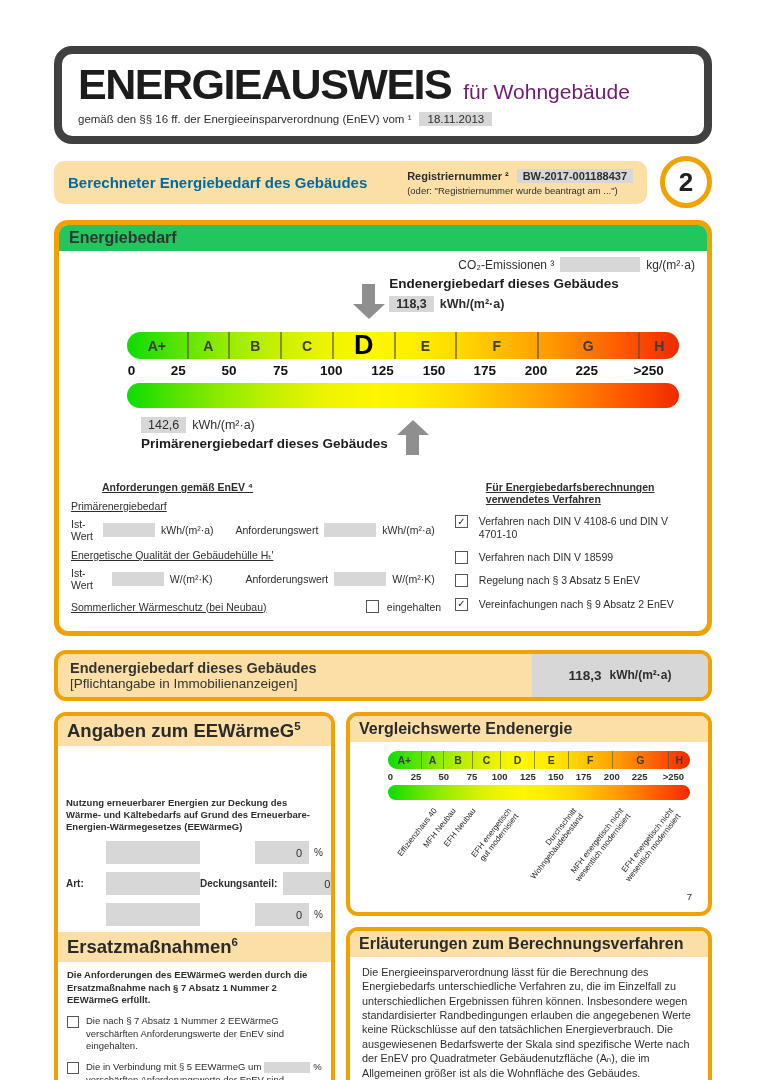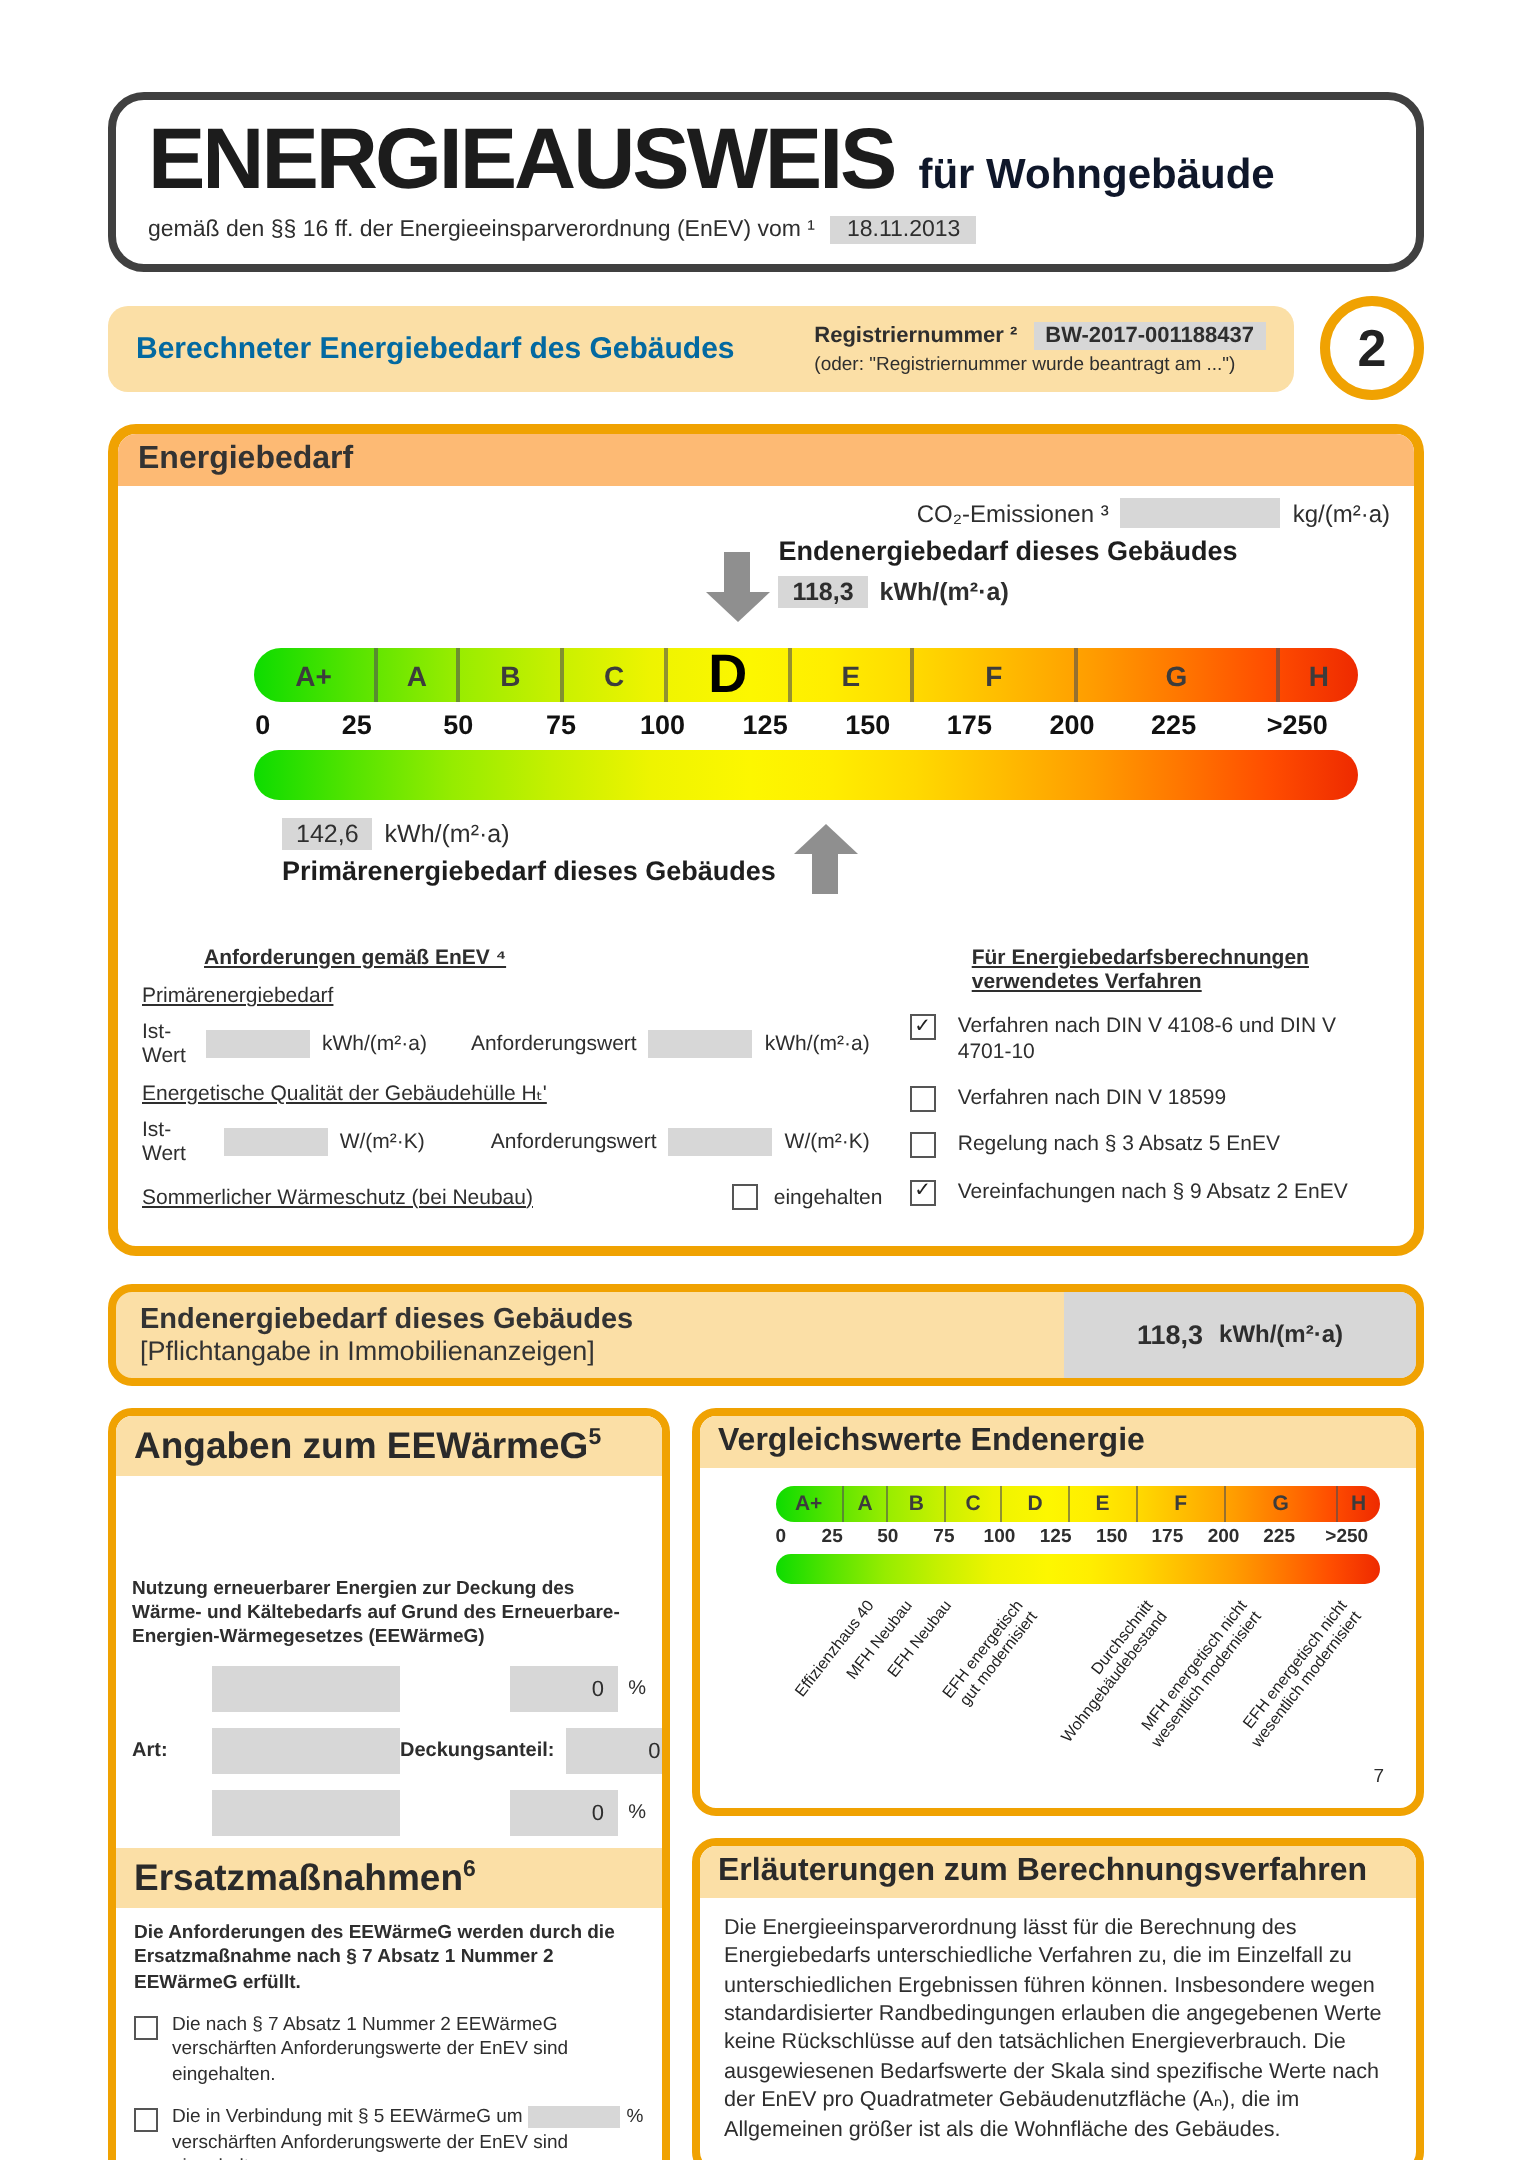--- a/index.html
+++ b/index.html
@@ -9,40 +9,40 @@
     -webkit-font-smoothing:antialiased;
   }
   .page{position:absolute;left:54px;top:46px;width:658px;}
 
   
   .field{background:#d7d7d7;}
   .ul{text-decoration:underline;}
   sup{font-size:62%;}
 
   
-  .hdr-box{border:4px solid #404040;border-radius:18px;padding:6px 16px 10px;}
+  .hdr-box{border:8px solid #404040;border-radius:18px;padding:6px 16px 10px;}
   .hdr-title-row{display:flex;align-items:baseline;gap:12px;}
   .hdr-title{font-size:43px;font-weight:bold;letter-spacing:-1.5px;color:#1c1c1c;}
-  .hdr-sub{font-size:21px;font-weight:bold;color:#0f172a;}
+  .hdr-sub{font-size:21px;font-weight:normal;color:#701a75;}
   .hdr-law{font-size:11.5px;margin-top:3px;display:flex;align-items:center;gap:8px;}
   .hdr-date{padding:1px 8px;font-size:11.5px;}
 
   
   .row2{display:flex;align-items:center;gap:13px;margin-top:12px;}
   .section-bar{flex:1;background:#fbdfa6;border-radius:10px;padding:8px 14px;display:flex;align-items:center;justify-content:space-between;}
   .sb-title{font-size:15px;font-weight:bold;color:#0369a1;}
   .sb-reg-line{display:flex;align-items:center;gap:8px;font-size:11px;font-weight:bold;}
   .sb-reg-value{padding:1px 6px;font-weight:bold;}
   .sb-reg-note{font-size:9.5px;margin-top:2px;}
   .page-circle{width:42px;height:42px;border:5px solid #f0a202;border-radius:50%;background:#fff;
     display:flex;align-items:center;justify-content:center;font-size:26px;font-weight:bold;color:#222;flex:0 0 auto;}
 
   
   .box{border:5px solid #f0a202;border-radius:14px;margin-top:12px;overflow:hidden;background:#fff;}
-  .box-strip{background:#fdba74;padding:4px 10px;font-size:16px;font-weight:bold;color:#333;}
+  .box-strip{background:#22c55e;padding:4px 10px;font-size:16px;font-weight:bold;color:#333;}
 
   
   .eb-body{padding:6px 12px 10px;}
   .co2-row{display:flex;justify-content:flex-end;align-items:center;gap:6px;font-size:12px;}
   .co2-field{width:80px;height:15px;}
   .scale-wrap{position:relative;margin:2px 16px 0 56px;padding-top:58px;}
   .arrow-down{position:absolute;top:10px;left:43.8%;transform:translateX(-50%);}
   .ad-shaft{width:13px;height:20px;background:#8f8f8f;margin:0 auto;}
   .ad-head{width:0;height:0;border-left:16px solid transparent;border-right:16px solid transparent;border-top:15px solid #8f8f8f;}
   .end-block{position:absolute;left:47.5%;top:2px;}

